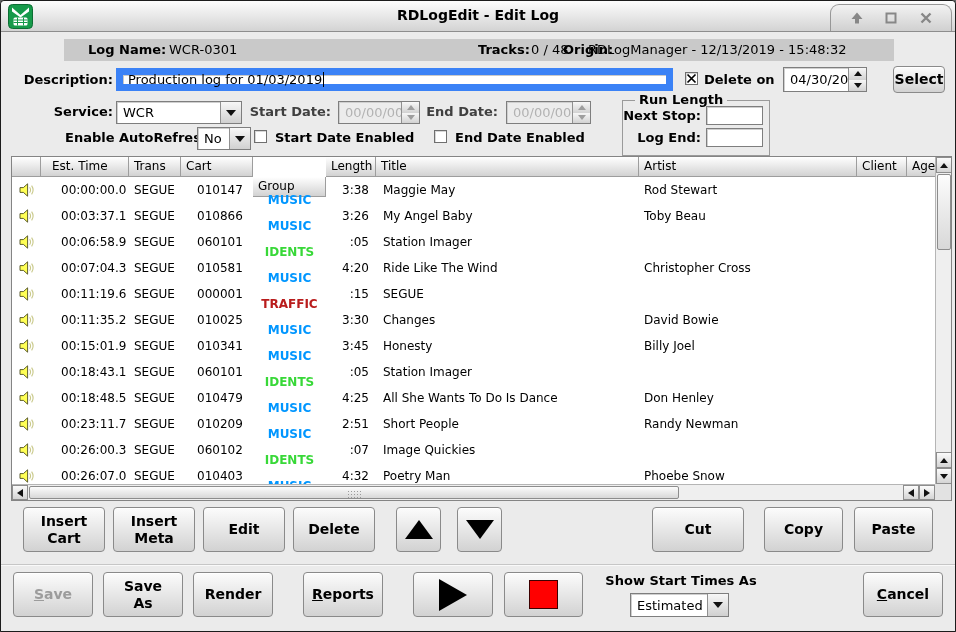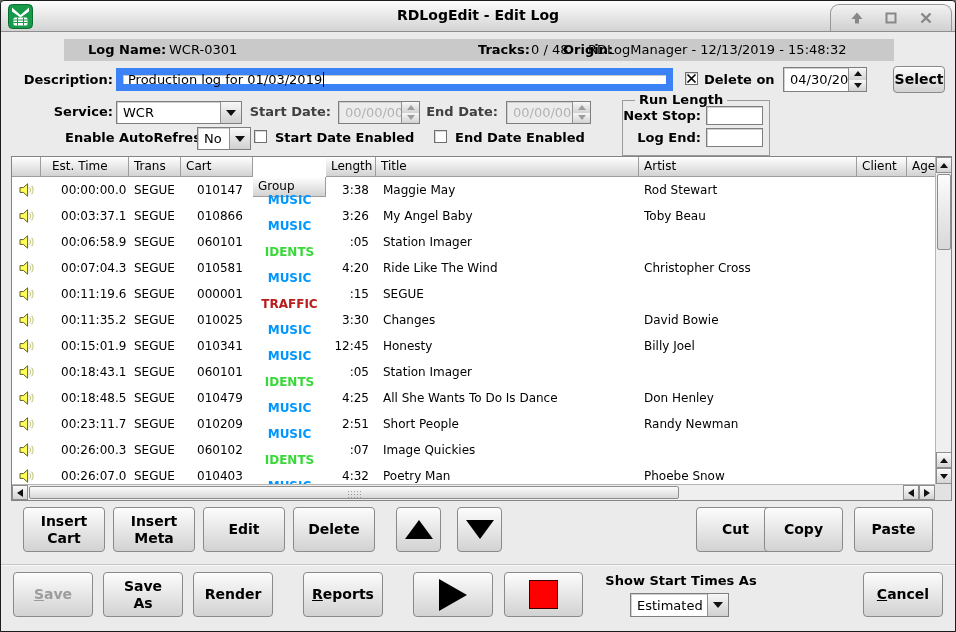--- a/index.html
+++ b/index.html
@@ -354,21 +354,21 @@
           <div class="cell c0 cic">
             <svg width="16" height="14" viewBox="0 0 16 14">
               <polygon points="1,4.6 4.4,4.6 8.6,0.8 8.6,13.2 4.4,9.4 1,9.4" fill="#ffff55" stroke="#4d4d20" stroke-width="0.9"></polygon>
               <path d="M10.6 4.2 q1.9 2.8 0 5.6 M12.6 2.6 q3 4.4 0 8.8" stroke="#c9c98a" fill="none" stroke-width="1.1"></path>
             </svg>
           </div>
           <div class="cell c1">00:15:01.9</div>
           <div class="cell c2">SEGUE</div>
           <div class="cell c3">010341</div>
           <div class="cell c4" style="color:#0096ff">MUSIC</div>
-          <div class="cell c5">12:45</div>
+          <div class="cell c5">3:45</div>
           <div class="cell c6">Honesty</div>
           <div class="cell c7">Billy Joel</div>
           <div class="cell c8"></div>
           <div class="cell c9"></div>
         </div>
         <div class="trow">
           <div class="cell c0 cic">
             <svg width="16" height="14" viewBox="0 0 16 14">
               <polygon points="1,4.6 4.4,4.6 8.6,0.8 8.6,13.2 4.4,9.4 1,9.4" fill="#ffff55" stroke="#4d4d20" stroke-width="0.9"></polygon>
               <path d="M10.6 4.2 q1.9 2.8 0 5.6 M12.6 2.6 q3 4.4 0 8.8" stroke="#c9c98a" fill="none" stroke-width="1.1"></path>
@@ -495,21 +495,21 @@
     </div>
   <div class="btn row1" style="left:292px;width:82px">
       <span class="lbl">Delete</span>
     </div>
   <div class="btn row1" style="left:395px;width:45px">
       <i class="big-up"></i>
     </div>
   <div class="btn row1" style="left:456px;width:45px">
       <i class="big-down"></i>
     </div>
-  <div class="btn row1" style="left:695px;width:79px">
+  <div class="btn row1" style="left:651px;width:92px">
       <span class="lbl">Cut</span>
     </div>
   <div class="btn row1" style="left:763px;width:79px">
       <span class="lbl">Copy</span>
     </div>
   <div class="btn row1" style="left:853px;width:79px">
       <span class="lbl">Paste</span>
     </div>
 
   <div class="sep"></div>

